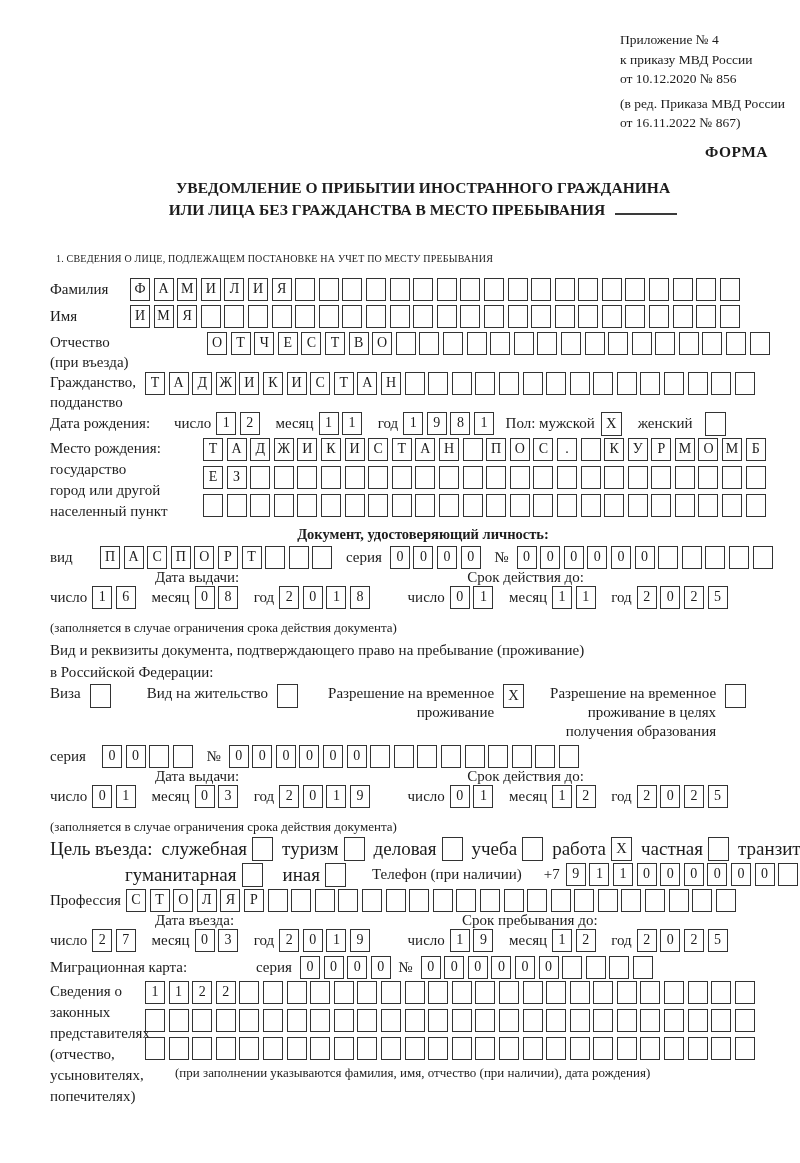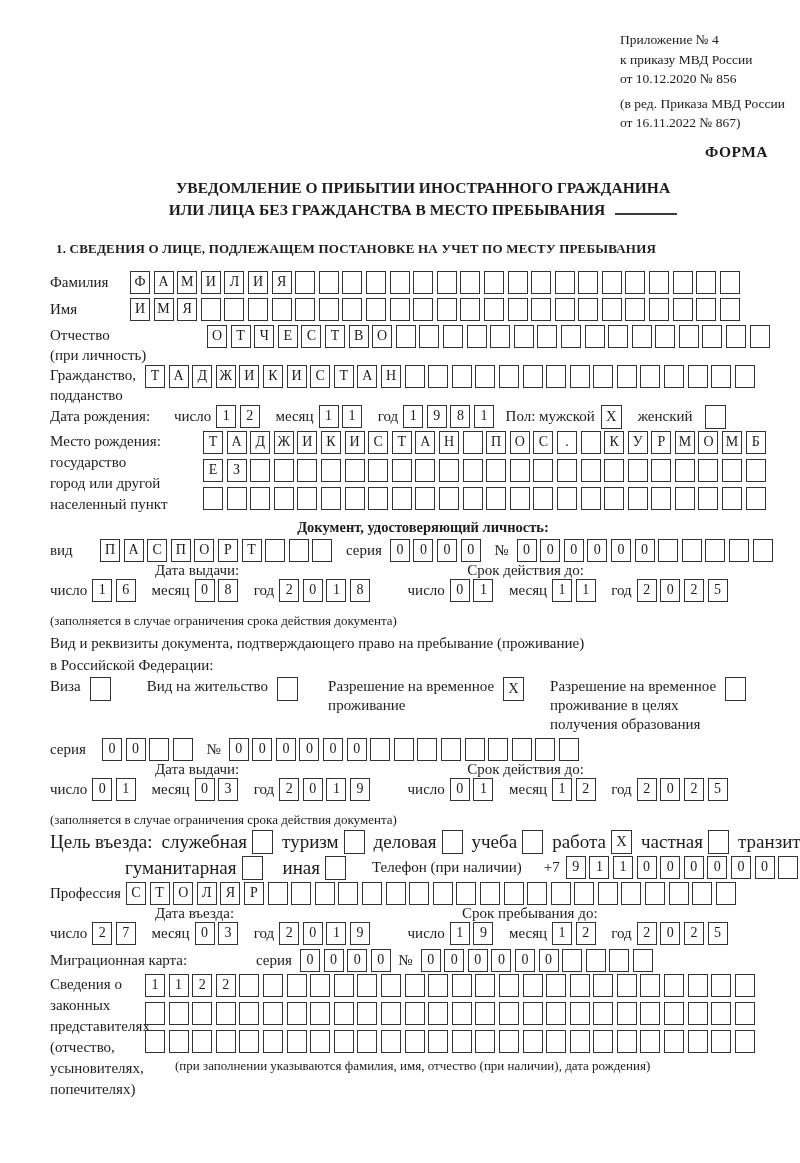--- a/index.html
+++ b/index.html
@@ -8,21 +8,21 @@
     width:800px; height:1163px; overflow:hidden; background:#ffffff;
     font-family:"Liberation Serif","DejaVu Serif",serif; color:#1c1c1c;
   }
   .page { padding:30px 4px 0 50px; }
 
   .appendix { margin-left:570px; width:210px; font-size:13.5px; line-height:19.5px; }
   .appendix .gap { margin-top:5px; }
   .forma { text-align:right; padding-right:28px; font-weight:bold; font-size:15.5px; margin-top:10px; letter-spacing:.5px; }
   .title { text-align:center; font-weight:bold; font-size:15.5px; line-height:22px; margin-top:16px; }
   .blank { display:inline-block; width:62px; border-bottom:2.5px solid #3a3a3a; margin-left:10px; height:12px; }
-  .sec-head { font-weight:bold; font-size:13px; margin-top:20px; margin-left:6px; letter-spacing:.2px; }
+  .sec-head { font-weight:normal; font-size:10px; margin-top:32px; margin-left:6px; letter-spacing:.2px; }
 
   .frow { display:flex; align-items:center; }
   .top { align-items:flex-start; }
   .flabel { font-size:15px; flex-shrink:0; white-space:nowrap; }
   .flabel2 { font-size:15px; flex-shrink:0; line-height:20px; white-space:nowrap; }
   .lh21 { line-height:21px; }
   .cells { display:flex; flex-shrink:0; }
   .cell {
     width:20px; height:23px; border:1.6px solid #333; margin-right:3.6px;
     text-align:center; font-size:14px; line-height:20px; flex-shrink:0;
@@ -39,21 +39,21 @@
   .dh1 { margin-left:105px; }
   .dh2 { margin-left:228px; }
   .date-heads { margin-top:0; }
   .dgroup { display:flex; align-items:center; }
   .dgroup .dlbl { font-size:15px; margin-right:5px; white-space:nowrap; }
   .dgroup .cells { margin-right:12px; }
   .dgroup .cells:last-child { margin-right:0; }
   .dgroup2 { margin-left:34px; }
   .note-right { padding-right:48px; font-size:13px; margin-top:11px; }
   .para { font-size:15px; margin-top:2px; line-height:20px; }
-  .opt-block { font-size:15px; line-height:19px; text-align:left; flex-shrink:0; }
+  .opt-block { font-size:15px; line-height:19px; text-align:right; flex-shrink:0; }
   .permits .cbx { margin-left:9px; }
   .sp36 { margin-left:36px; } .sp30 { margin-left:30px; } .sp26 { margin-left:26px; }
   .purpose { font-size:14.6px; }
   .purpose .flabel { font-size:19px; }
   .pair { display:flex; align-items:center; margin-left:9px; flex-shrink:0; }
   .pair .cbx { margin-left:5px; }
   .indent75 { margin-left:75px; }
   .phone-lbl { margin-left:26px; }
   .phone-pfx { margin-left:22px; margin-right:6px; font-size:15px; }
   .footnote { font-size:13px; margin-top:0; margin-left:30px; width:590px; text-align:left; }
@@ -143,21 +143,21 @@
         <span class="cell"></span>
         <span class="cell"></span>
         <span class="cell"></span>
         <span class="cell"></span>
       </span>
   </div>
 
   <div class="frow top mt4">
     <div class="flabel2 w157">
       <div>Отчество</div>
-      <div>(при личность)</div>
+      <div>(при въезда)</div>
     </div>
     <span class="cells">
         <span class="cell">О</span>
         <span class="cell">Т</span>
         <span class="cell">Ч</span>
         <span class="cell">Е</span>
         <span class="cell">С</span>
         <span class="cell">Т</span>
         <span class="cell">В</span>
         <span class="cell">О</span>

